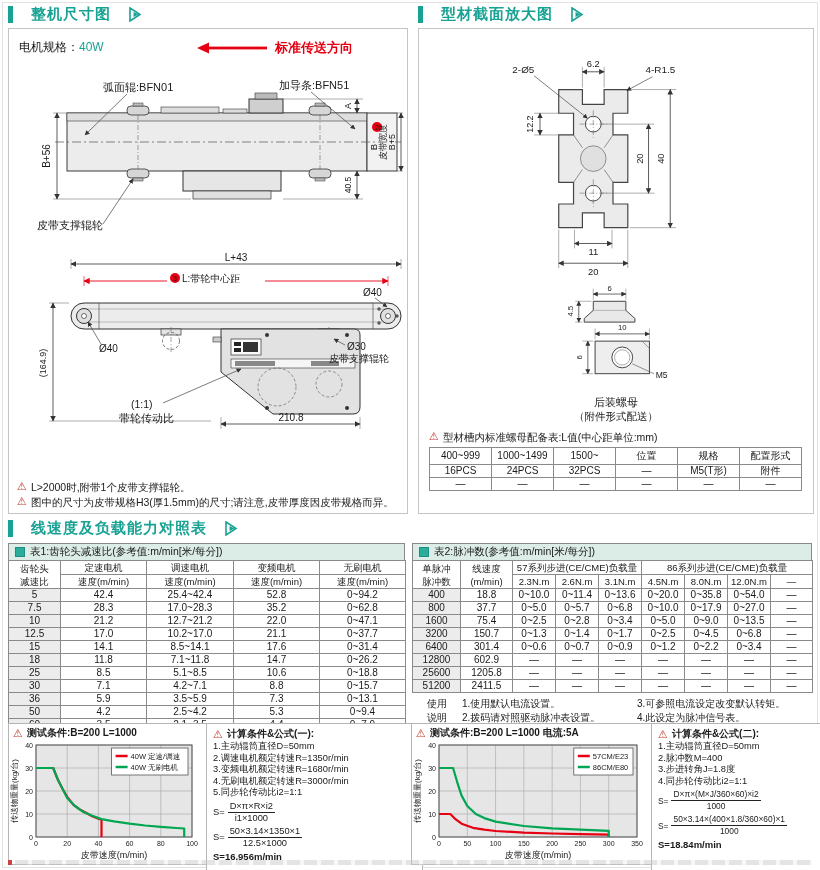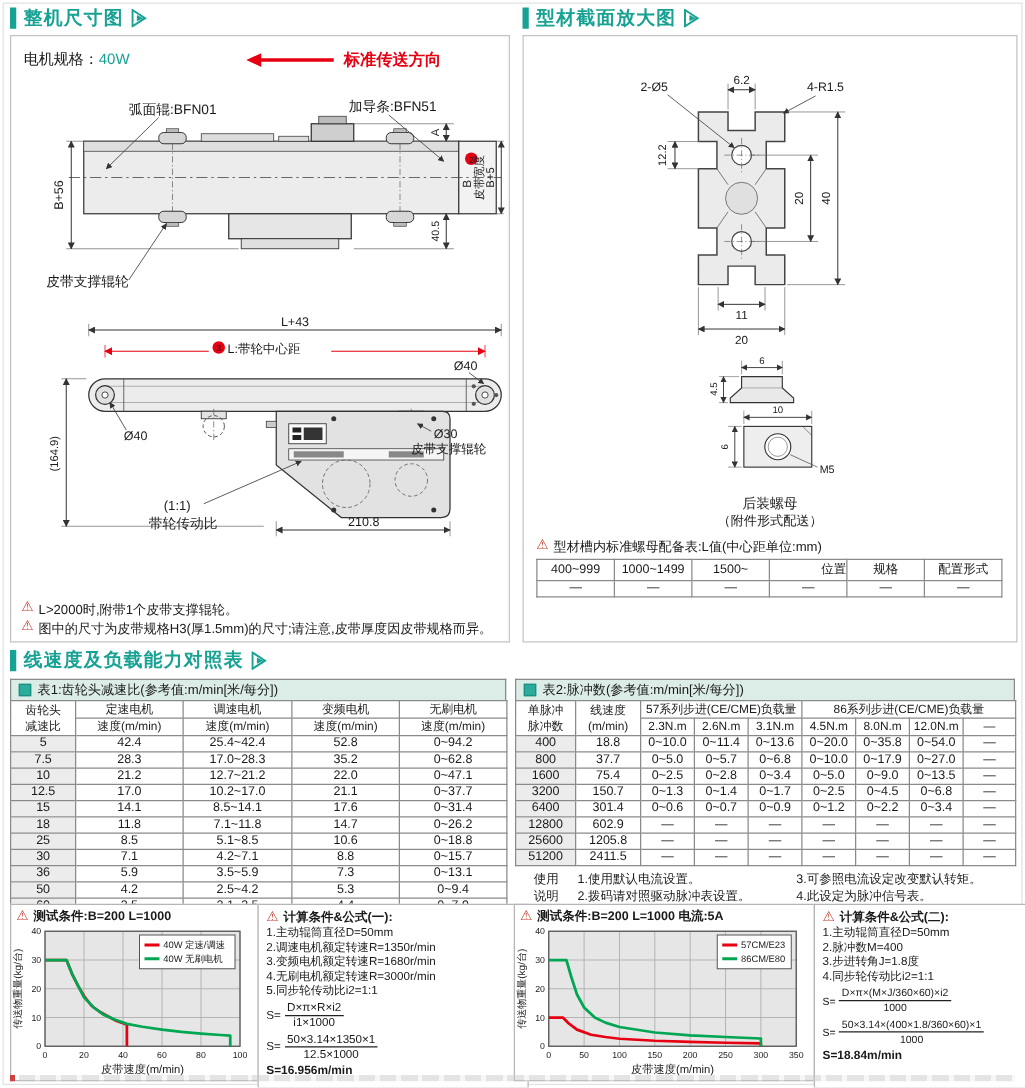--- a/index.html
+++ b/index.html
@@ -1,20 +1,20 @@
 <!DOCTYPE html>
 <html><head>
 <meta charset="utf-8">
 <style>
   html,body{margin:0;padding:0;width:820px;height:870px;background:#fff;overflow:hidden;
     font-family:"Liberation Sans","DejaVu Sans",sans-serif;color:#1a1a1a;position:relative;}
   .abs{position:absolute;}
   .page-border{left:2px;top:2px;width:814px;height:864px;border:1px solid #e2e2e2;}
   
-  .sec-head{display:flex;align-items:center;gap:6px;height:18px;}
+  .sec-head{display:flex;align-items:center;gap:18px;height:18px;}
   .sec-bar{width:5px;height:17px;background:#18a293;}
   .sec-title{color:#18a293;font-weight:bold;font-size:15px;letter-spacing:1px;white-space:nowrap;}
   
   .panel{border:1px solid #c4c4c4;background:#fff;}
   .motor-line{font-size:12px;}
   .teal{color:#18a293;}
   .dir{display:flex;align-items:center;gap:6px;font-size:13px;font-weight:bold;color:#e60012;}
   .note-line{font-size:10.5px;display:flex;gap:4px;align-items:flex-start;white-space:nowrap;}
   .warn{color:#c03a2b;font-size:11px;line-height:1;}
   
@@ -379,26 +379,34 @@
         <col style="width:62px">
         <col style="width:62px">
         <col style="width:62px">
         <col style="width:62px">
       </colgroup>
     <thead>
       <tr>
         <th style="height:16px;line-height:16px;font-size:10px;">400~999</th>
         <th style="height:16px;line-height:16px;font-size:10px;">1000~1499</th>
         <th style="height:16px;line-height:16px;font-size:10px;">1500~</th>
-        <th style="height:16px;line-height:16px;font-size:10px;text-align:right;">位置</th>
+        <th style="height:16px;line-height:16px;font-size:10px;">位置</th>
         <th style="height:16px;line-height:16px;font-size:10px;">规格</th>
         <th style="height:16px;line-height:16px;font-size:10px;">配置形式</th>
       </tr>
     </thead>
     <tbody id="nut-body">
+        <tr>
+          <td>16PCS</td>
+          <td>24PCS</td>
+          <td>32PCS</td>
+          <td>—</td>
+          <td>M5(T形)</td>
+          <td>附件</td>
+        </tr>
         <tr>
           <td>—</td>
           <td>—</td>
           <td>—</td>
           <td>—</td>
           <td>—</td>
           <td>—</td>
         </tr>
       </tbody>
   </table>

